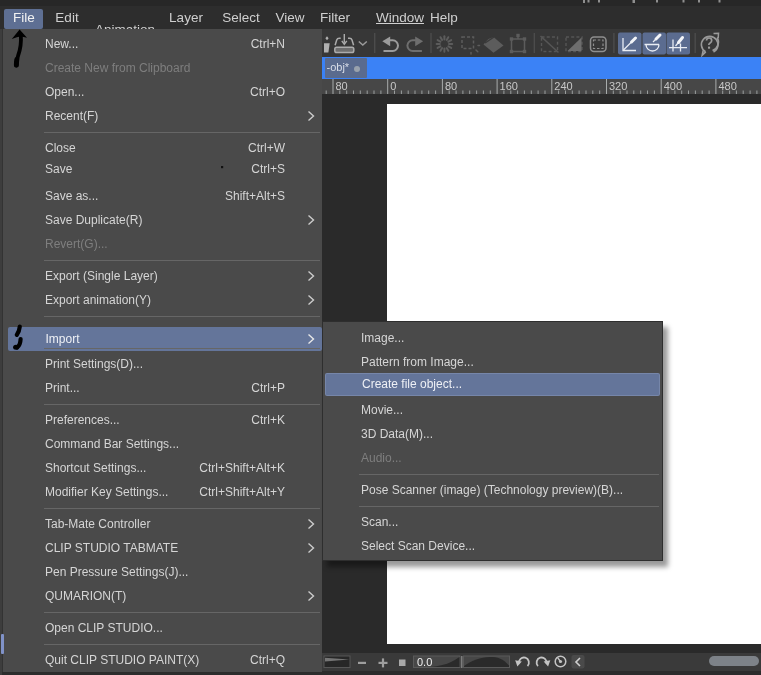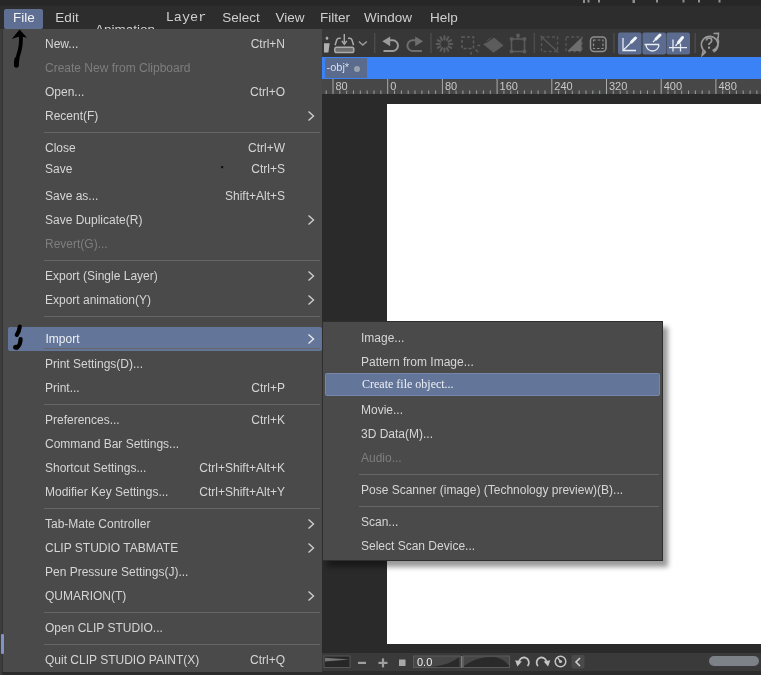--- a/index.html
+++ b/index.html
@@ -31,21 +31,21 @@
 .sep { position:absolute; left:41px; width:276px; height:1px; background:#666666; }
 .arr { position:absolute; left:304px; top:6px; }
 #importhl { position:absolute; left:5px; top:298px; width:314px; height:24px; background:#64759a; border-radius:2px; }
 #importhl .l { color:#eef0f5; }
 
 #submenu { left:321.5px; top:320.5px; width:341px; height:240.5px; background:#4a4a4a; border:1px solid #2e2e2e; box-shadow:5px 6px 5px rgba(0,0,0,0.40); z-index:11; }
 .sr { position:absolute; left:0; width:339px; height:24px; line-height:24px; font-size:12px; color:#d5d5d5; white-space:nowrap; }
 .sr .l { position:absolute; left:38.5px; }
 .sr.dim { color:#7e7e7e; }
 .ssep { position:absolute; left:36px; width:300px; height:1px; background:#666666; }
-#createhl { position:absolute; left:2px; top:51.5px; width:335px; height:23px; background:#64759a; border-radius:2px; border:1px solid rgba(165,180,210,0.28);font-family:Liberation Serif, serif; }
+#createhl { position:absolute; left:2px; top:51.5px; width:335px; height:23px; background:#64759a; border-radius:2px; border:1px solid rgba(165,180,210,0.28); }
 #createhl .l { position:absolute; left:36.5px; top:0; line-height:21px; color:#eef0f5; font-size:12px;}
 #anno { left:0; top:0; width:761px; height:675px; z-index:30; pointer-events:none; }
 svg { display:block; }
 </style>
 </head>
 <body>
 <div class="abs" id="titlebar">
 <svg width="761" height="6" viewBox="0 0 761 6">
 <g fill="#8f8f8f">
 <rect x="583" y="0" width="2" height="3"></rect>
@@ -57,25 +57,25 @@
 <rect x="698" y="0" width="2" height="2.5"></rect>
         <rect x="718.5" y="0" width="2" height="2.5"></rect>
 </g>
 </svg>
 </div>
 <div class="abs" id="menubar">
   <div class="abs" id="filehl"></div>
   <span class="mb" style="left:24px;color:#f2f2f2;">File</span>
   <span class="mb" style="left:67px;">Edit</span>
   <span class="mb" style="left:125px;margin-top:12px;">Animation</span>
-  <span class="mb" style="left:186px;font-family:Liberation Mono, monospace;">Layer</span>
+  <span class="mb" style="left:186px;">Layer</span>
   <span class="mb" style="left:241px;">Select</span>
   <span class="mb" style="left:290px;">View</span>
   <span class="mb" style="left:335px;">Filter</span>
-  <span class="mb" style="left:388px;">Window</span>
+  <span class="mb" style="left:400px;text-decoration:underline;">Window</span>
   <span class="mb" style="left:444px;">Help</span>
 </div>
 <div class="abs" id="toolbar">
 <svg width="439" height="28" viewBox="322 29 439 28" style="margin-left:322px">
 
 <g fill="#b0b0b0">
   <path d="M327,36.3 l1.6,2 -1.6,2 -1.6,-2 z"></path>
   <path d="M324,43.3 L329.7,43.3 L328.4,52.6 L324,52.6 z"></path>
 </g>
 

